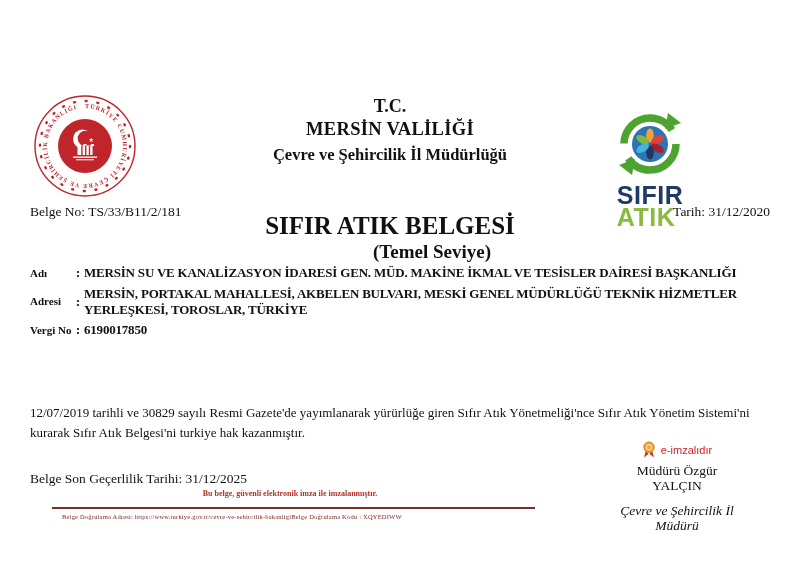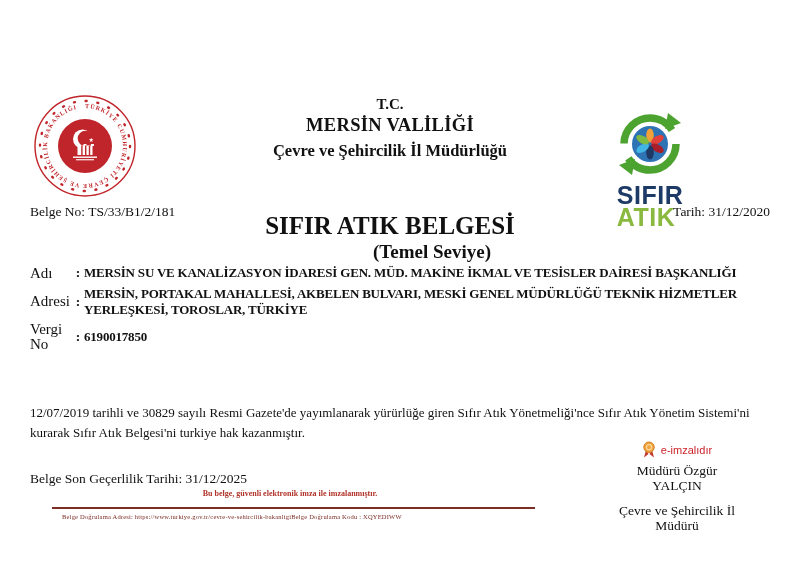--- a/index.html
+++ b/index.html
@@ -1,21 +1,21 @@
 <!DOCTYPE html>
 <html><head>
 <meta charset="utf-8">
 <style>
   html,body{margin:0;padding:0;background:#ffffff;}
   .page{position:relative;width:800px;height:565px;background:#ffffff;overflow:hidden;
         font-family:"Liberation Serif", serif;color:#111;}
 
   
   .header{position:absolute;left:0;top:96px;width:780px;text-align:center;font-weight:bold;}
-  .hdr1{font-size:15px;}
+  .hdr1{font-size:18px;}
   .hdr2{font-size:18.5px;margin-top:2px;letter-spacing:.3px;}
   .hdr3{font-size:16.5px;margin-top:5px;}
 
   
   .seal{position:absolute;left:33px;top:94px;width:104px;height:104px;}
 
   
   .sifir{position:absolute;left:616px;top:110px;display:flex;align-items:center;gap:6px;flex-direction:column;}
   .sifir-icon{width:68px;height:68px;}
   .sifir-text{font-family:"Liberation Sans", sans-serif;font-weight:bold;font-size:25px;
@@ -27,37 +27,37 @@
   .belge-no{position:absolute;left:30px;top:204px;font-size:13.5px;}
   .tarih{position:absolute;right:30px;top:204px;font-size:13.5px;}
 
   
   .title{position:absolute;left:0;top:212px;width:780px;text-align:center;font-size:25px;font-weight:bold;}
   .subtitle{position:absolute;left:0;top:241px;width:780px;text-align:center;font-size:19px;font-weight:bold;margin-left:42px;}
 
   
   .fields{position:absolute;left:30px;top:265px;width:740px;}
   .frow{display:flex;align-items:center;margin-bottom:5px;}
-  .flabel{width:42px;flex:none;font-weight:normal;font-size:15px;line-height:15px;}
+  .flabel{width:42px;flex:none;font-weight:bold;font-size:11px;line-height:15px;}
   .fcolon{width:12px;flex:none;font-weight:bold;font-size:13.5px;text-align:center;}
   .fvalue{width:662px;font-weight:bold;font-size:13px;line-height:15.5px;letter-spacing:-.2px;}
 
   
   .para{position:absolute;left:30px;top:390px;width:730px;font-size:13px;line-height:20px;}
   .b{font-weight:normal;}
 
   
   .validity{position:absolute;left:30px;top:471px;font-size:13.5px;}
 
   
   .sig{position:absolute;left:602px;top:441px;width:150px;text-align:center;}
   .badge{display:flex;align-items:center;justify-content:center;gap:5px;}
   .badge-text{font-family:"Liberation Sans", sans-serif;font-size:11px;color:#cc2229;}
   .names{margin-top:5px;font-size:13.5px;line-height:14.5px;}
-  .role{margin-top:10px;font-size:13.5px;line-height:15px;}
+  .role{margin-top:10px;font-size:13.5px;line-height:15px;font-style:italic;}
 
   
   .secure{position:absolute;left:40px;top:489px;width:500px;text-align:center;
           font-size:8px;font-weight:bold;color:#b03228;}
   .rule{position:absolute;left:52px;top:507px;width:483px;height:2px;background:#7b2d26;}
   .verify{position:absolute;left:62px;top:513px;font-size:6.5px;letter-spacing:.2px;color:#7b2d26;}
 </style>
 </head>
 <body>
 
@@ -109,21 +109,21 @@
         <ellipse cx="42.5" cy="34" rx="7" ry="3.8" transform="rotate(150 34 34)" fill="#43b4e6"></ellipse>
         <ellipse cx="42.5" cy="34" rx="7" ry="3.8" transform="rotate(210 34 34)" fill="#7fba42"></ellipse>
       </g>
     </svg>
     <div class="sifir-text">
       <div class="sifir-l1">SIFIR</div>
       <div class="sifir-l2">ATIK</div>
     </div>
   </div>
 
-  <div class="belge-no">Belge No: TS/33/B1/2/181</div>
+  <div class="belge-no">Belge No: TS/33/B11/2/181</div>
   <div class="tarih">Tarih: 31/12/2020</div>
 
   <div class="title">SIFIR ATIK BELGESİ</div>
   <div class="subtitle">(Temel Seviye)</div>
 
   <div class="fields">
     <div class="frow">
       <div class="flabel">Adı</div>
       <div class="fcolon">:</div>
       <div class="fvalue">MERSİN SU VE KANALİZASYON İDARESİ GEN. MÜD. MAKİNE İKMAL VE TESİSLER DAİRESİ BAŞKANLIĞI</div>

